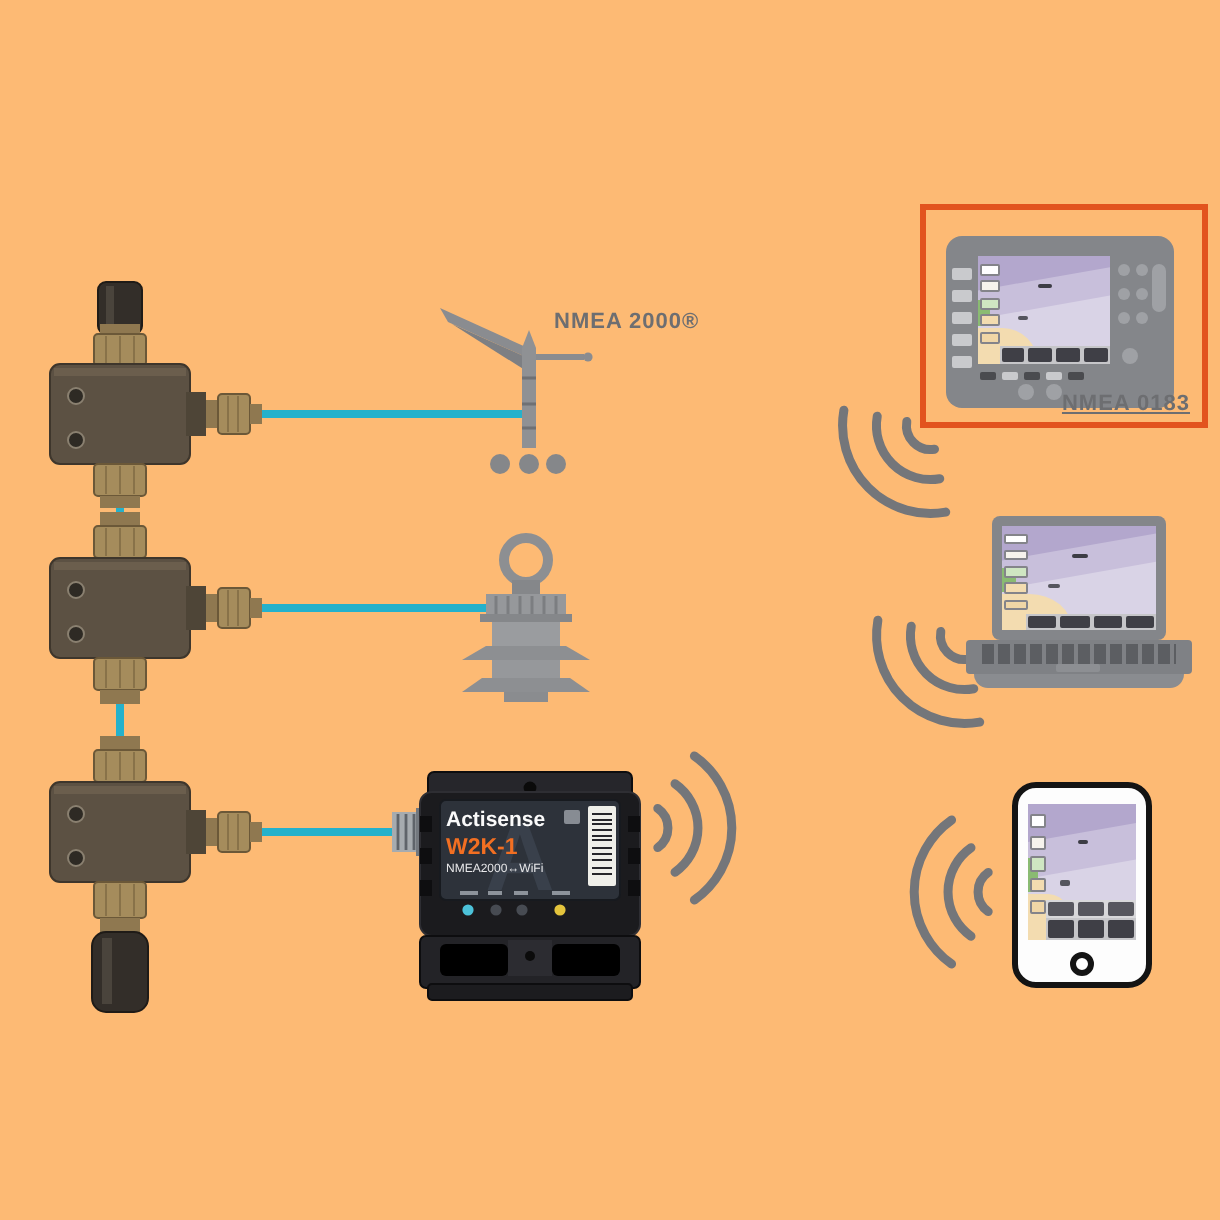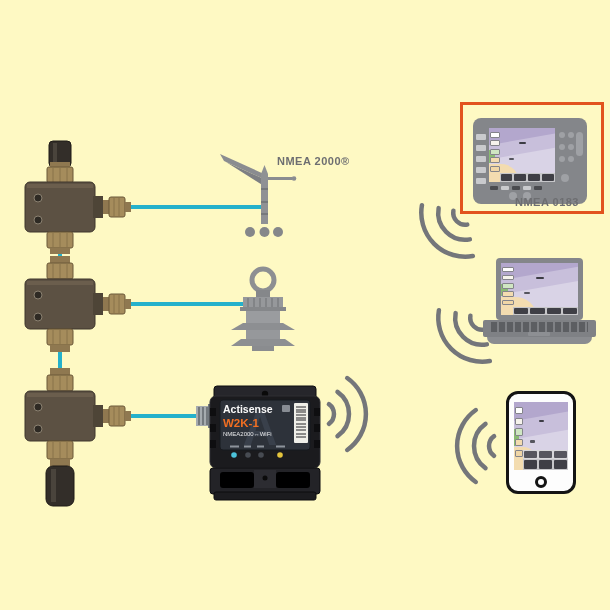--- a/index.html
+++ b/index.html
@@ -1,16 +1,16 @@
 <!DOCTYPE html>
 <html><head>
 <meta charset="utf-8">
 <style>
   html,body{margin:0;padding:0;background:#000;}
-  #canvas{position:relative;width:610px;height:610px;background:#fef9c3;overflow:hidden;
+  #canvas{position:relative;width:610px;height:610px;background:#fdba74;overflow:hidden;
           font-family:"Liberation Sans",sans-serif;}
   .abs{position:absolute;}
 
   
   .cable{position:absolute;background:#25b1cb;}
 
   
   .glabel{position:absolute;color:#6d6e71;font-weight:bold;font-size:11px;letter-spacing:.5px;}
 
   
@@ -280,21 +280,21 @@
       <div class="pround" style="left:95px;top:14px;"></div>
       <div class="pround" style="left:86px;top:26px;"></div>
       <div class="pround" style="left:95px;top:26px;"></div>
       <div class="pround" style="left:86px;top:38px;"></div>
       <div class="pround" style="left:95px;top:38px;"></div>
       <div class="pround" style="left:88px;top:56px;width:8px;height:8px;"></div>
       <div class="pround" style="left:36px;top:74px;width:8px;height:8px;"></div>
       <div class="pround" style="left:50px;top:74px;width:8px;height:8px;"></div>
       <div class="ppill"></div>
     </div>
-    <div class="glabel" style="right:22px;bottom:3px;">NMEA 0183</div>
+    <div class="glabel" style="right:6px;bottom:3px;text-decoration:underline;">NMEA 0183</div>
   </div>
 
   <div id="laptop">
     <div class="lap-lid">
       <div class="chart-map" style="left:5px;top:5px;width:77px;height:52px;">
         <div class="mtop"></div>
         <div class="mw1"></div>
         <div class="mw2"></div>
         <div class="mgreen"></div>
         <div class="msand"></div>

